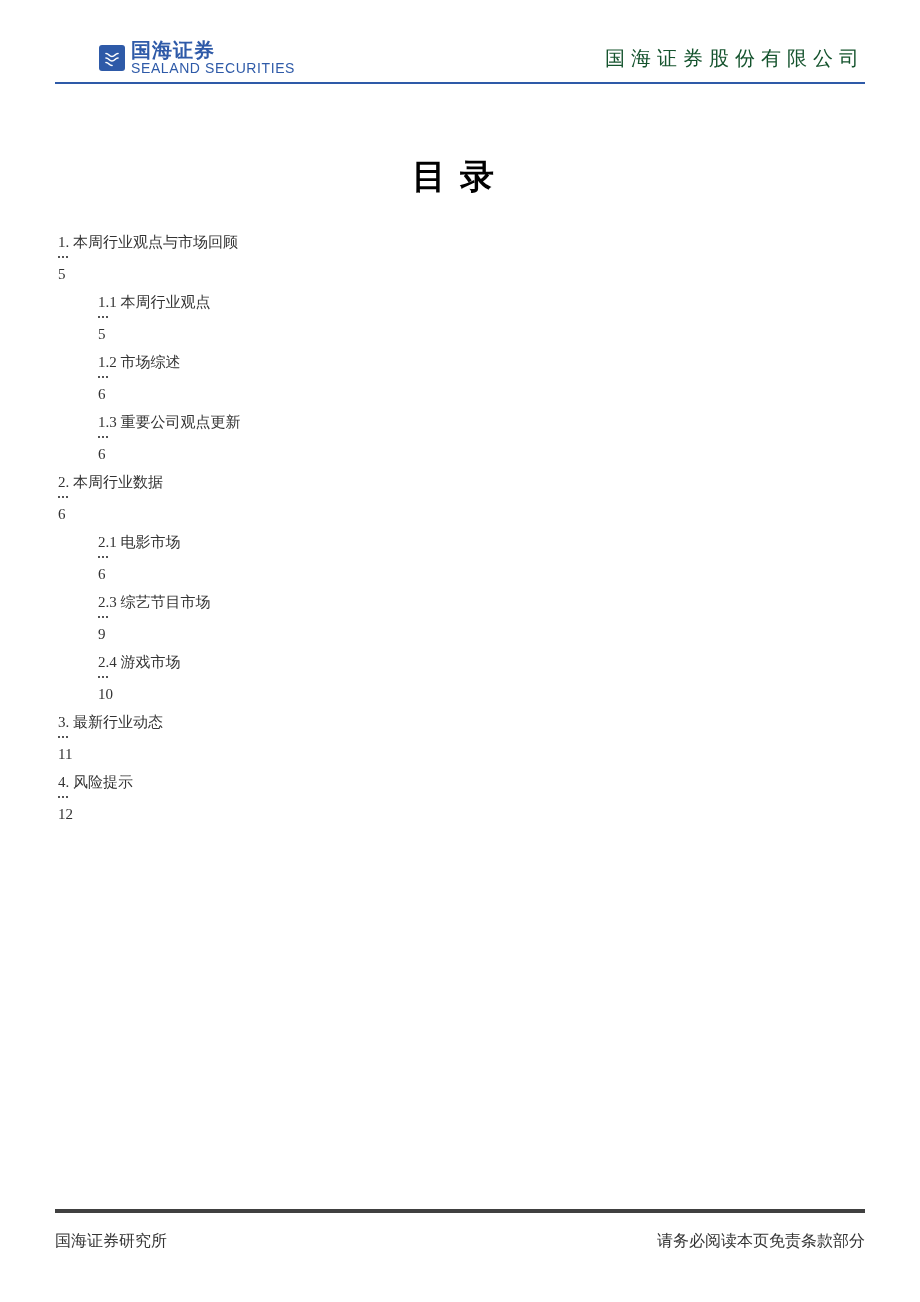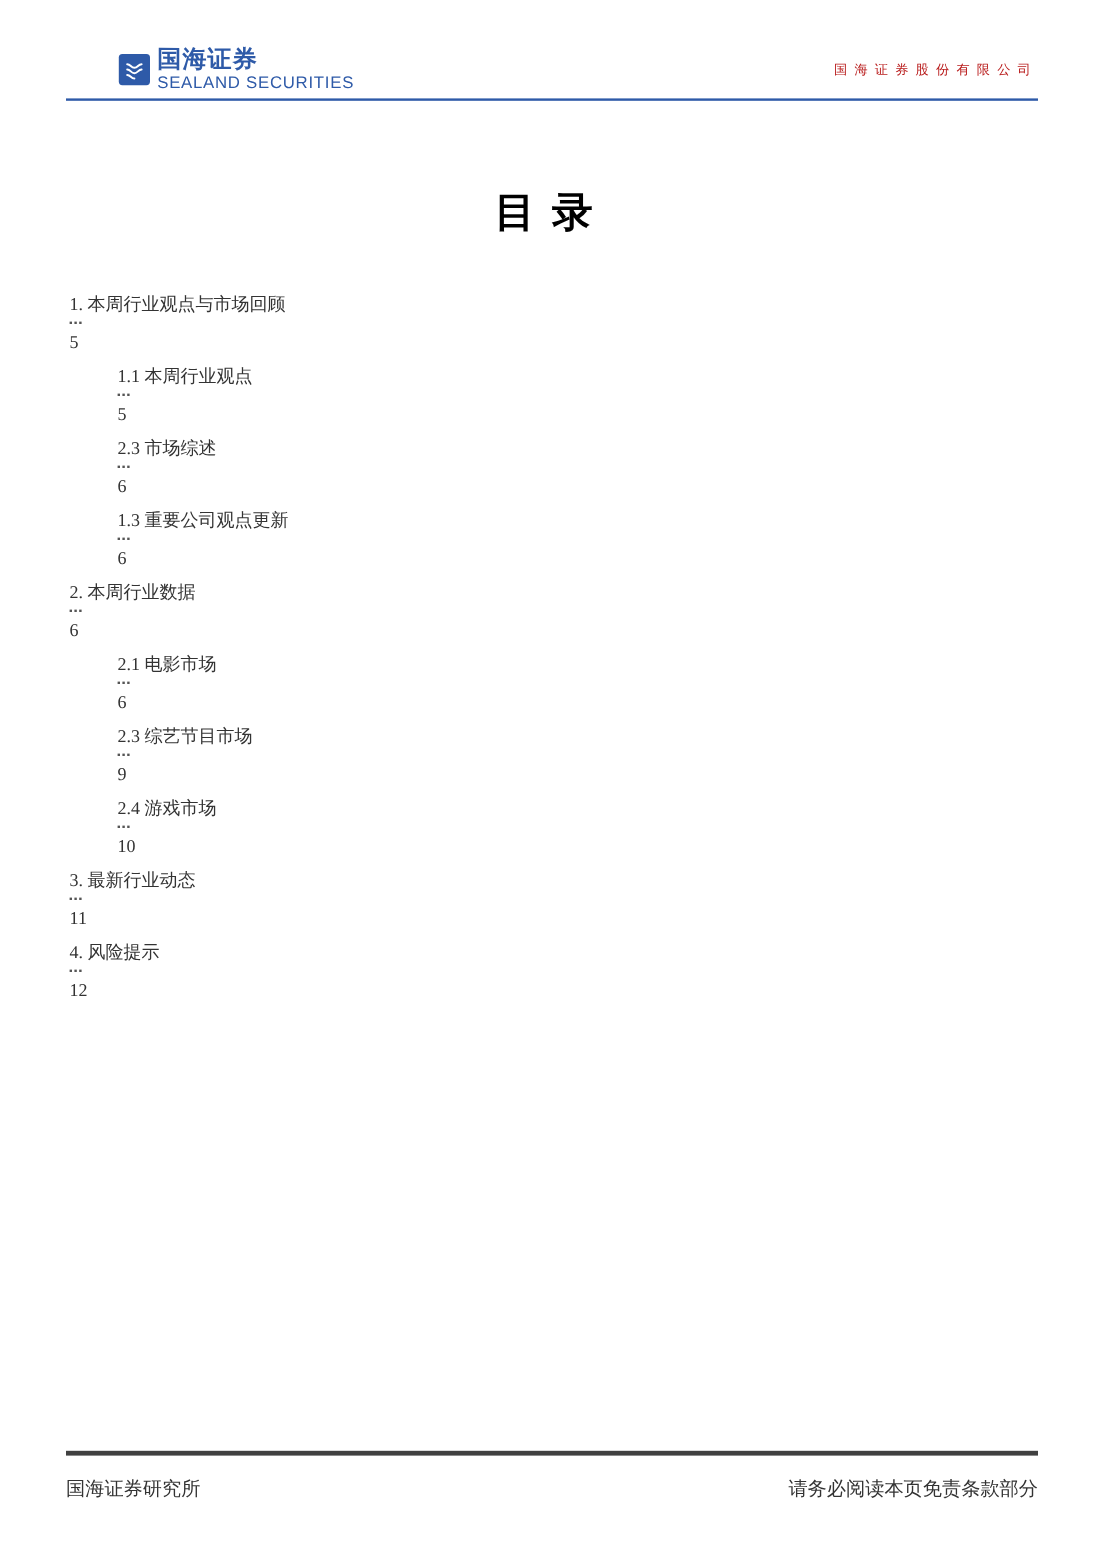--- a/index.html
+++ b/index.html
@@ -51,31 +51,31 @@
       line-height: 1;
       font-family: "SimHei", "黑体", sans-serif;
     }
     .logo-en {
       color: #2e5aa8;
       font-size: 14px;
       letter-spacing: 0.6px;
       font-family: Arial, sans-serif;
     }
     .company-name {
-      font-size: 11px;
-      color: #b91c1c;
+      font-size: 20px;
+      color: #14532d;
       letter-spacing: 6px;
       font-family: Liberation Sans, sans-serif;
     }
     .title {
       text-align: center;
       font-size: 34px;
       font-weight: bold;
       letter-spacing: 14px;
-      margin-bottom: 42px;
+      margin-bottom: 30px;
       font-family: "SimHei", "黑体", sans-serif;
       color: #000;
     }
     .toc { font-size: 15px; }
     .toc-item {
       display: flex;
       align-items: baseline;
       line-height: 1.7;
       margin-bottom: 3px;
       flex-direction: column;
@@ -128,21 +128,21 @@
       <span class="toc-label">1. 本周行业观点与市场回顾</span>
       <span class="toc-dots"></span>
       <span class="toc-page">5</span>
     </div>
     <div class="toc-item level-2">
       <span class="toc-label">1.1 本周行业观点</span>
       <span class="toc-dots"></span>
       <span class="toc-page">5</span>
     </div>
     <div class="toc-item level-2">
-      <span class="toc-label">2.3 市场综述</span>
+      <span class="toc-label">1.2 市场综述</span>
       <span class="toc-dots"></span>
       <span class="toc-page">6</span>
     </div>
     <div class="toc-item level-2">
       <span class="toc-label">1.3 重要公司观点更新</span>
       <span class="toc-dots"></span>
       <span class="toc-page">6</span>
     </div>
     <div class="toc-item level-1">
       <span class="toc-label">2. 本周行业数据</span>

